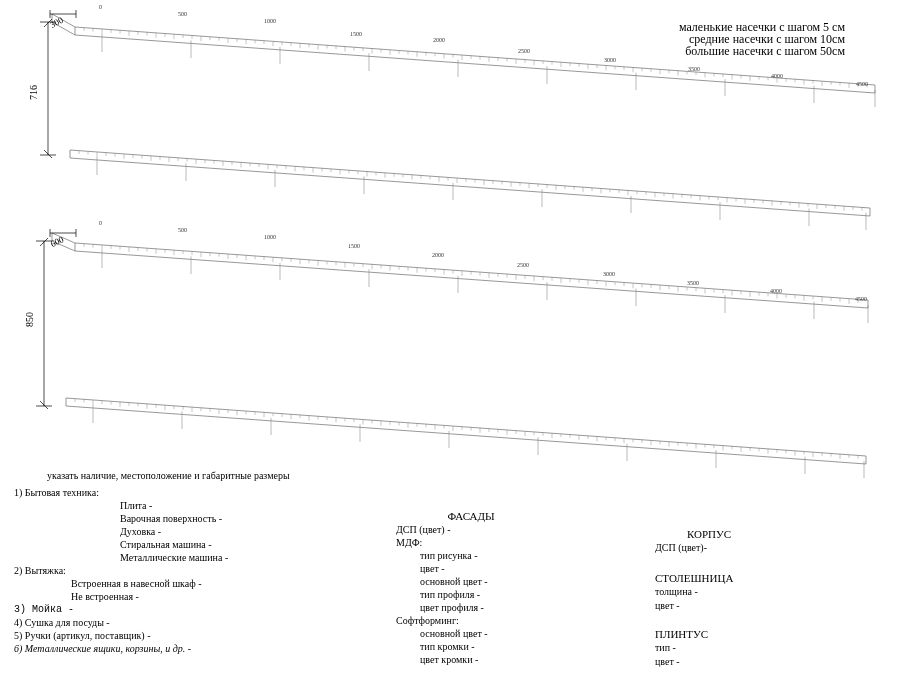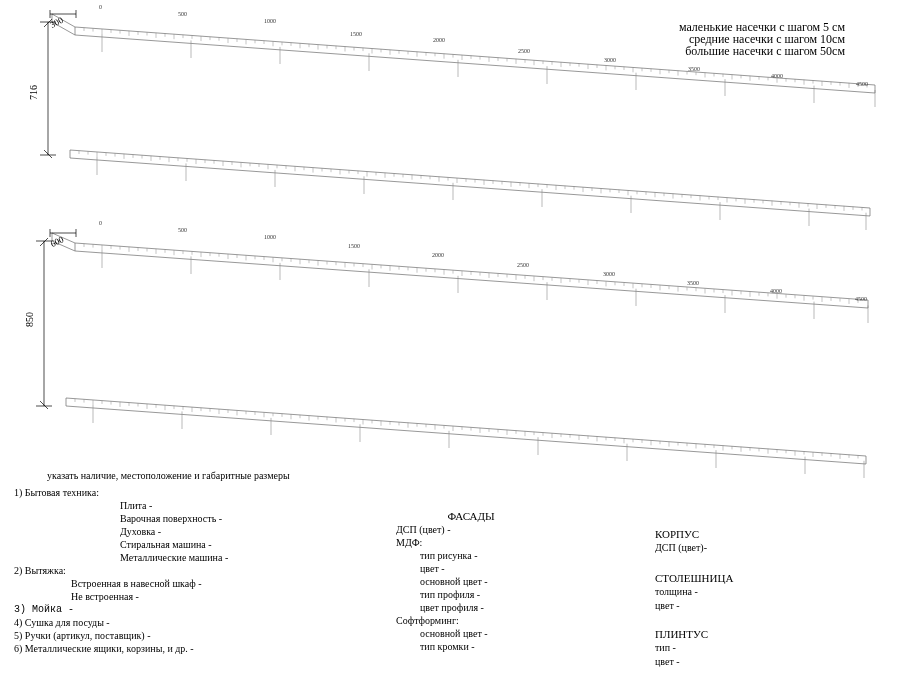--- a/index.html
+++ b/index.html
@@ -581,39 +581,40 @@
     <div class="spec-line" style="padding-left:106px; line-height:13px;">Стиральная машина -</div>
     <div class="spec-line" style="padding-left:106px; line-height:13px;">Металлические машина -</div>
     <div class="spec-line" style="line-height:9px;"></div>
     <div class="spec-line" style="padding-left:0px;   line-height:13px;">2) Вытяжка:</div>
     <div class="spec-line" style="padding-left:57px;  line-height:13px;">Встроенная в навесной шкаф -</div>
     <div class="spec-line" style="padding-left:57px;  line-height:13px;">Не встроенная -</div>
     <div class="spec-line" style="line-height:6px;"></div>
     <div class="spec-line" style="padding-left:0px;   line-height:13px;font-family:Liberation Mono, monospace;">3) Мойка -</div>
     <div class="spec-line" style="padding-left:0px;   line-height:13px;">4) Сушка для посуды -</div>
     <div class="spec-line" style="padding-left:0px;   line-height:13px;">5) Ручки (артикул, поставщик) -</div>
-    <div class="spec-line" style="padding-left:0px;   line-height:13px;">6) Металлические ящики, корзины, и др. -</div>
+    <div class="spec-line" style="padding-left:0px;   line-height:13px;font-style:italic;">6) Металлические ящики, корзины, и др. -</div>
   </div>
 
   <div style="position:absolute; left:396px; top:509px; width:200px;">
     <div class="spec-title" style="text-align:center; width:150px; line-height:14px;">ФАСАДЫ</div>
     <div class="spec-line" style="padding-left:0px;  line-height:13px;">ДСП (цвет) -</div>
     <div class="spec-line" style="padding-left:0px;  line-height:13px;">МДФ:</div>
     <div class="spec-line" style="padding-left:24px; line-height:13px;">тип рисунка -</div>
     <div class="spec-line" style="padding-left:24px; line-height:13px;">цвет -</div>
     <div class="spec-line" style="padding-left:24px; line-height:13px;">основной цвет -</div>
     <div class="spec-line" style="padding-left:24px; line-height:13px;">тип профиля -</div>
     <div class="spec-line" style="padding-left:24px; line-height:13px;">цвет профиля -</div>
     <div class="spec-line" style="padding-left:0px;  line-height:13px;">Софтформинг:</div>
     <div class="spec-line" style="padding-left:24px; line-height:13px;">основной цвет -</div>
     <div class="spec-line" style="padding-left:24px; line-height:13px;">тип кромки -</div>
+    <div class="spec-line" style="padding-left:24px; line-height:13px;">цвет кромки -</div>
   </div>
 
   <div style="position:absolute; left:655px; top:527px; width:200px;">
-    <div class="spec-title" style="line-height:14px;">КОРПУС</div>
+    <div class="spec-title" style="line-height:14px;margin-left:32px;">КОРПУС</div>
     <div class="spec-line" style="line-height:14px;">ДСП (цвет)-</div>
     <div style="height:16px;"></div>
     <div class="spec-title" style="line-height:14px;">СТОЛЕШНИЦА</div>
     <div class="spec-line" style="line-height:14px;">толщина -</div>
     <div class="spec-line" style="line-height:14px;">цвет -</div>
     <div style="height:14px;"></div>
     <div class="spec-title" style="line-height:14px;">ПЛИНТУС</div>
     <div class="spec-line" style="line-height:14px;">тип -</div>
     <div class="spec-line" style="line-height:14px;">цвет -</div>
   </div>

